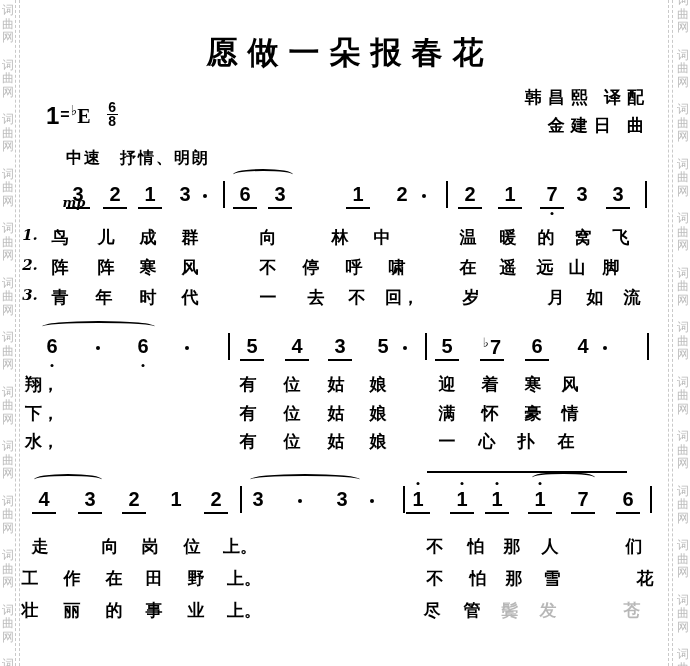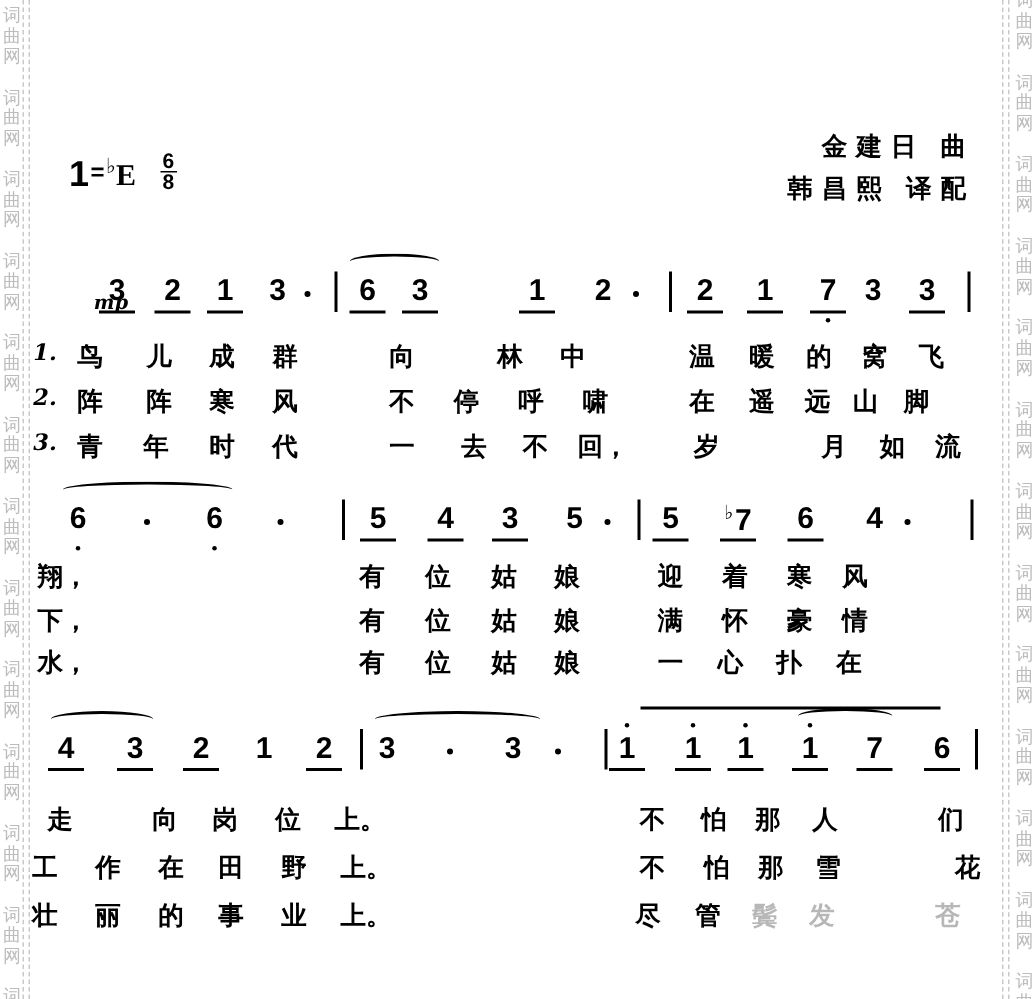--- a/index.html
+++ b/index.html
@@ -124,31 +124,33 @@
       <div class="wm" style="left: 677px; top: 539px;">词</div>
       <div class="wm" style="left: 677px; top: 552.5px;">曲</div>
       <div class="wm" style="left: 677px; top: 566px;">网</div>
       <div class="wm" style="left: 677px; top: 593.5px;">词</div>
       <div class="wm" style="left: 677px; top: 607px;">曲</div>
       <div class="wm" style="left: 677px; top: 620.5px;">网</div>
       <div class="wm" style="left: 677px; top: 648px;">词</div>
       <div class="wm" style="left: 677px; top: 661.5px;">曲</div>
     </div>
 
+  <h1 id="title">愿做一朵报春花</h1>
 
   <div id="keysig">
     <span class="k1">1</span><span class="keq">=</span><span class="kflat">♭</span><span class="klet">E</span><span class="meter"><i>6</i><i class="msep"></i><i>8</i></span>
   </div>
 
 
   <div id="credits">
+    <div>韩昌熙 译配</div>
     <div>金建日 曲</div>
-    <div>韩昌熙 译配</div>
   </div>
 
+  <div id="tempo">中速　抒情、明朗</div>
 
   <div id="score-layer">
       <div class="dyn" style="left: 74px; top: 167px;">mp</div>
       <div class="note" style="left: 78px; top: 183px;">3</div>
       <div class="ul" style="left: 78px; top: 207px; width: 24px;"></div>
       <div class="note" style="left: 115px; top: 183px;">2</div>
       <div class="ul" style="left: 115px; top: 207px; width: 24px;"></div>
       <div class="note" style="left: 150px; top: 183px;">1</div>
       <div class="ul" style="left: 150px; top: 207px; width: 24px;"></div>
       <div class="note" style="left: 185px; top: 183px;">3</div>

